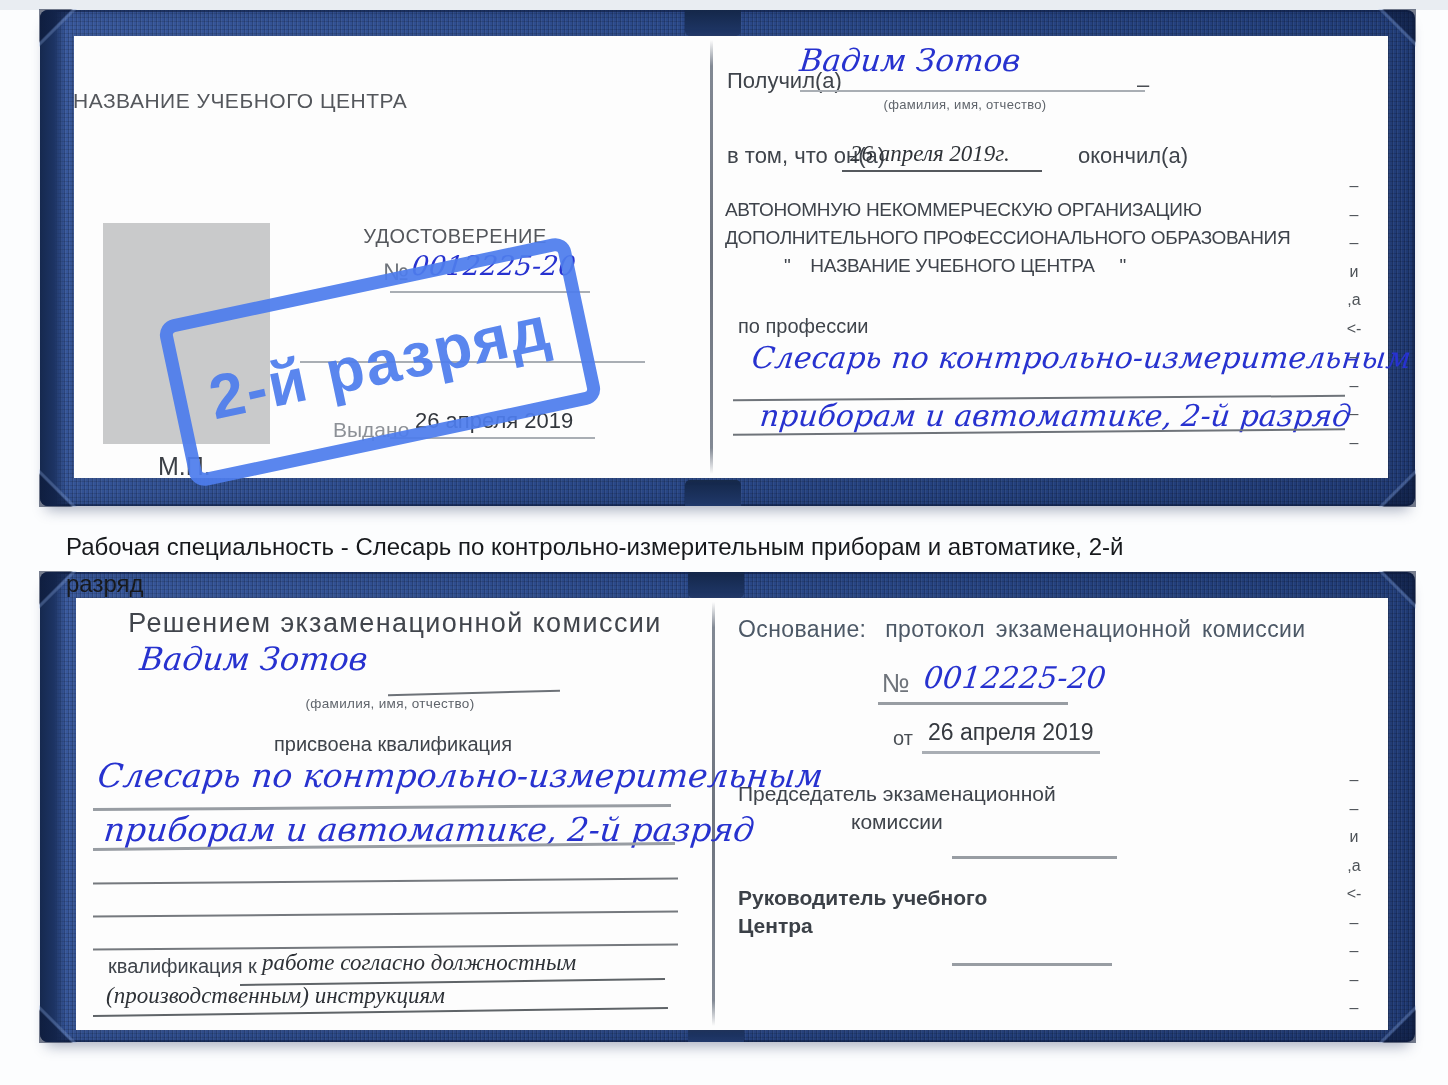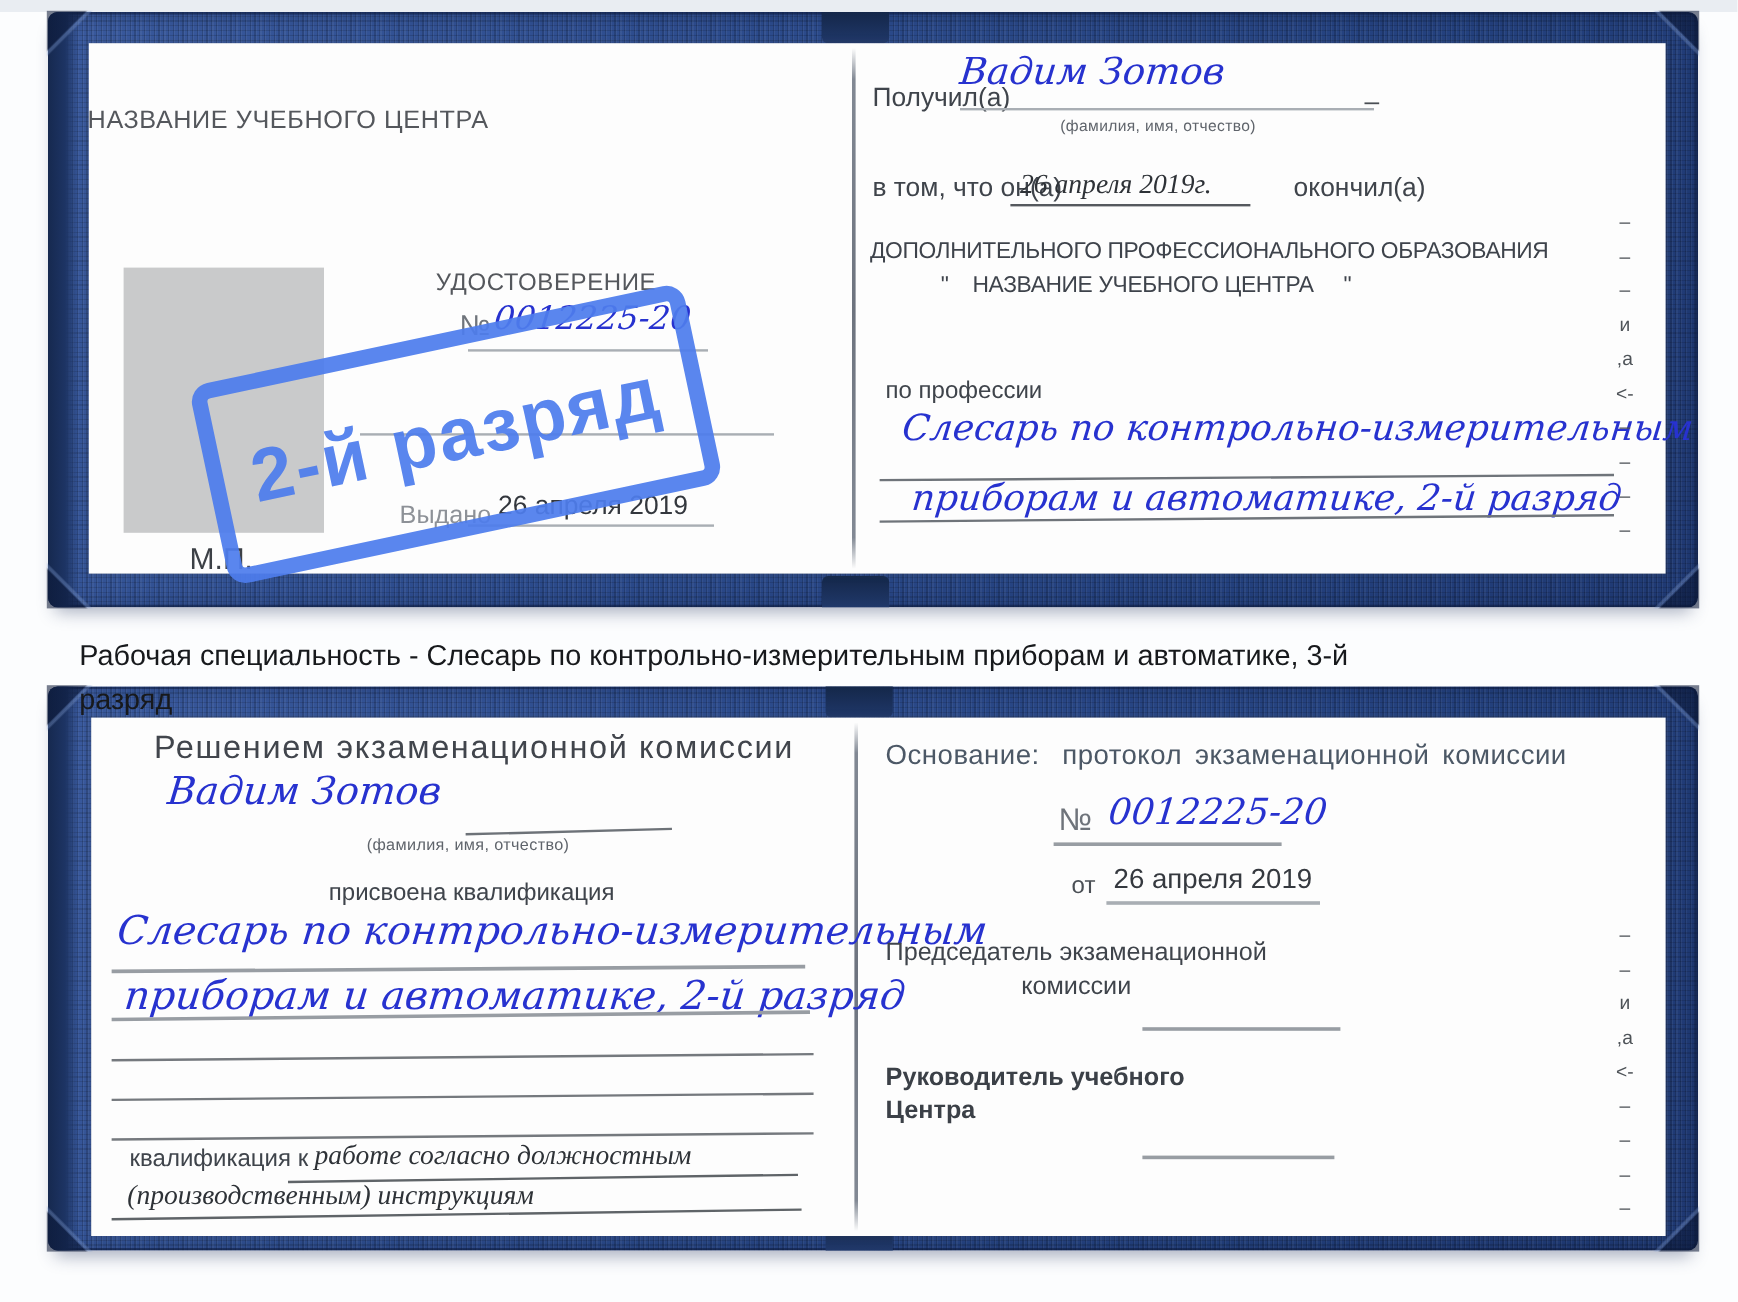--- a/index.html
+++ b/index.html
@@ -78,20 +78,21 @@
 <div class="abs print" style="left:727px;top:68px;font-size:22px;">Получил(а)</div>
 <div class="abs script" style="left:800px;top:42px;font-size:31px;">Вадим Зотов</div>
 <div class="abs line soft" style="left:800px;top:90px;width:345px;"></div>
 <div class="abs hint" style="left:815px;top:97px;width:300px;text-align:center;">(фамилия, имя, отчество)</div>
 <div class="abs print" style="left:1137px;top:72px;font-size:22px;color:#4a4e54;">–</div>
 <div class="abs print" style="left:727px;top:143px;font-size:22px;">в том, что он(а)</div>
 <div class="abs serif-it" style="left:850px;top:141px;font-size:23px;">26 апреля 2019г.</div>
 <div class="abs line" style="left:842px;top:170px;width:200px;background:#55595e;"></div>
 <div class="abs print" style="left:1078px;top:143px;font-size:22px;">окончил(а)</div>
 <div class="abs orgblock" style="left:725px;top:196px;width:460px;">
+  <div>АВТОНОМНУЮ НЕКОММЕРЧЕСКУЮ ОРГАНИЗАЦИЮ</div>
   <div>ДОПОЛНИТЕЛЬНОГО ПРОФЕССИОНАЛЬНОГО ОБРАЗОВАНИЯ</div>
   <div>"    НАЗВАНИЕ УЧЕБНОГО ЦЕНТРА     "</div>
 </div>
 <div class="abs print" style="left:738px;top:315px;font-size:20px;">по профессии</div>
 <div class="abs script" style="left:752px;top:340px;font-size:30px;">Слесарь по контрольно-измерительным</div>
 <div class="abs line" style="left:733px;top:397px;width:612px;transform:rotate(-0.4deg);background:#6f747a;"></div>
 <div class="abs script" style="left:760px;top:398px;font-size:30px;">приборам и автоматике, 2-й разряд</div>
 <div class="abs line" style="left:733px;top:431px;width:612px;transform:rotate(-0.5deg);background:#6f747a;"></div>
 <div class="abs marks" style="left:1342px;top:172px;width:24px;">
     <span>–</span>
@@ -99,21 +100,21 @@
     <span>–</span>
     <span>и</span>
     <span>,а</span>
     <span>&lt;-</span>
     <span>–</span>
     <span>–</span>
     <span>–</span>
     <span>–</span>
   </div>
 
-<div class="abs caption" style="left:66px;top:528px;width:1060px;">Рабочая специальность - Слесарь по контрольно-измерительным приборам и автоматике, 3-й разряд</div>
+<div class="abs caption" style="left:66px;top:528px;width:1060px;">Рабочая специальность - Слесарь по контрольно-измерительным приборам и автоматике, 2-й разряд</div>
 
 <div class="abs cover" style="left:40px;top:572px;width:1375px;height:470px;">
   <div class="edge-left"></div>
   <div class="fold tl"></div>
   <div class="fold tr"></div>
   <div class="fold bl"></div>
   <div class="fold br"></div>
   <div class="tab" style="left:648px;top:0;border-radius:0 0 5px 5px;"></div>
   <div class="tab" style="left:648px;bottom:0;border-radius:5px 5px 0 0;"></div>
 </div>

